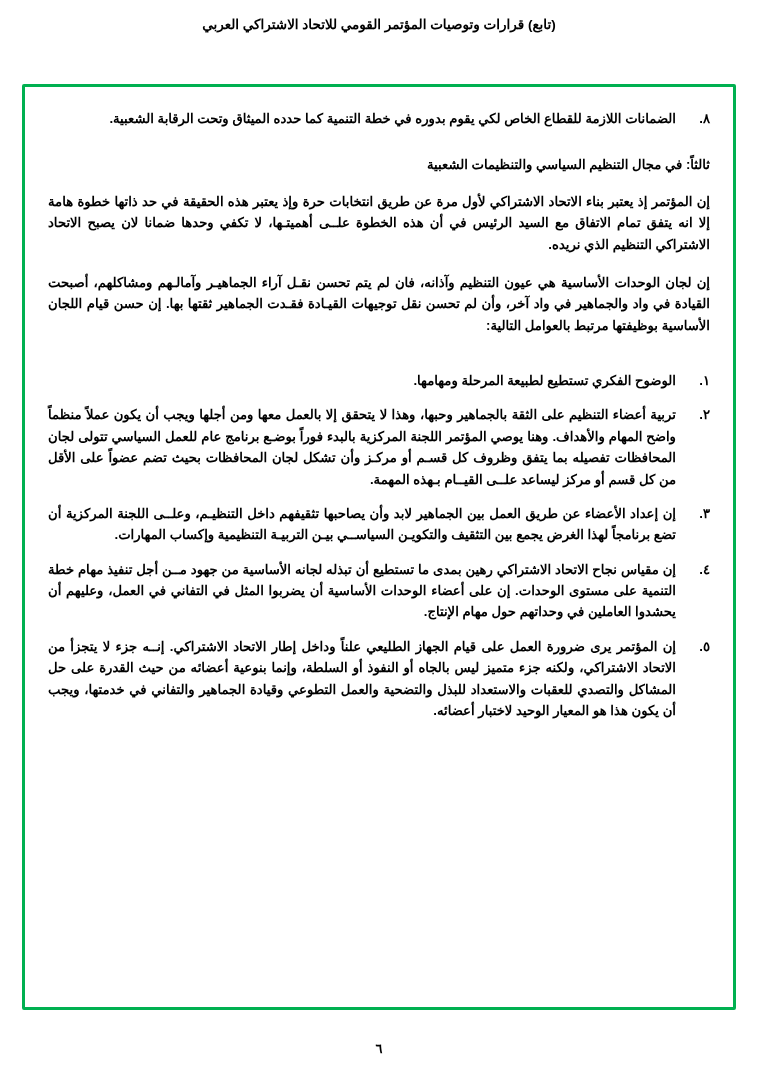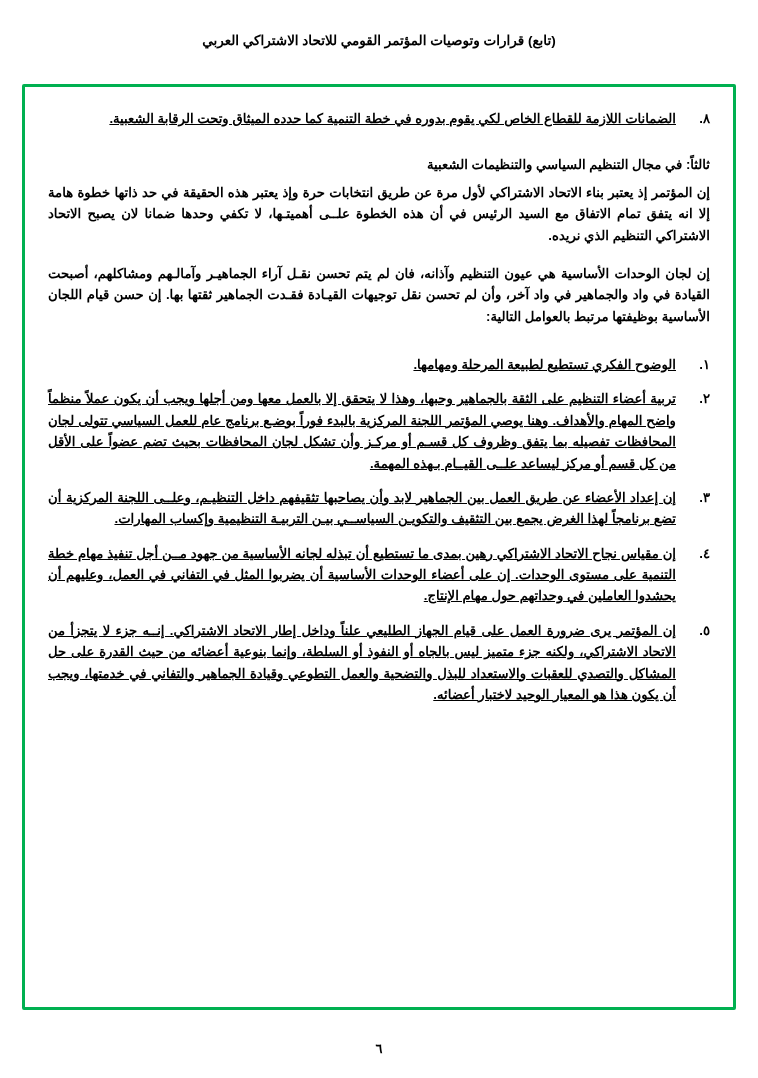--- a/index.html
+++ b/index.html
@@ -19,21 +19,21 @@
     width: 758px;
     height: 1078px;
     box-sizing: border-box;
     position: relative;
   }
   .header {
     text-align: center;
     font-family: "Liberation Sans", sans-serif;
     font-weight: bold;
     font-size: 13.5px;
-    padding-top: 32px;
+    padding-top: 16px;
     letter-spacing: 0;
     direction: rtl;
   }
   .frame {
     position: absolute;
     top: 84px;
     right: 22px;
     left: 22px;
     bottom: 68px;
     border: 3px solid #00b050;
@@ -61,32 +61,31 @@
   .numbered .num {
     flex: 0 0 34px;
     text-align: right;
     padding-left: 8px;
     box-sizing: border-box;
   }
   .numbered .txt {
     flex: 1 1 auto;
     text-align: justify;
     text-align-last: right;
-    text-decoration: underline;
   }
   .para {
-    margin-bottom: 15px;
+    margin-bottom: 22px;
     text-align: justify;
     text-align-last: right;
   }
   .para.tight { margin-bottom: 5px; }
   .block-gap { height: 12px; }
   .section-head {
     text-align: left;
-    margin-bottom: 6px;
+    margin-bottom: 15px;
   }
   .footer {
     position: absolute;
     bottom: 22px;
     left: 0;
     right: 0;
     text-align: center;
     font-family: "Liberation Sans", sans-serif;
     font-size: 13px;
     font-weight: bold;

